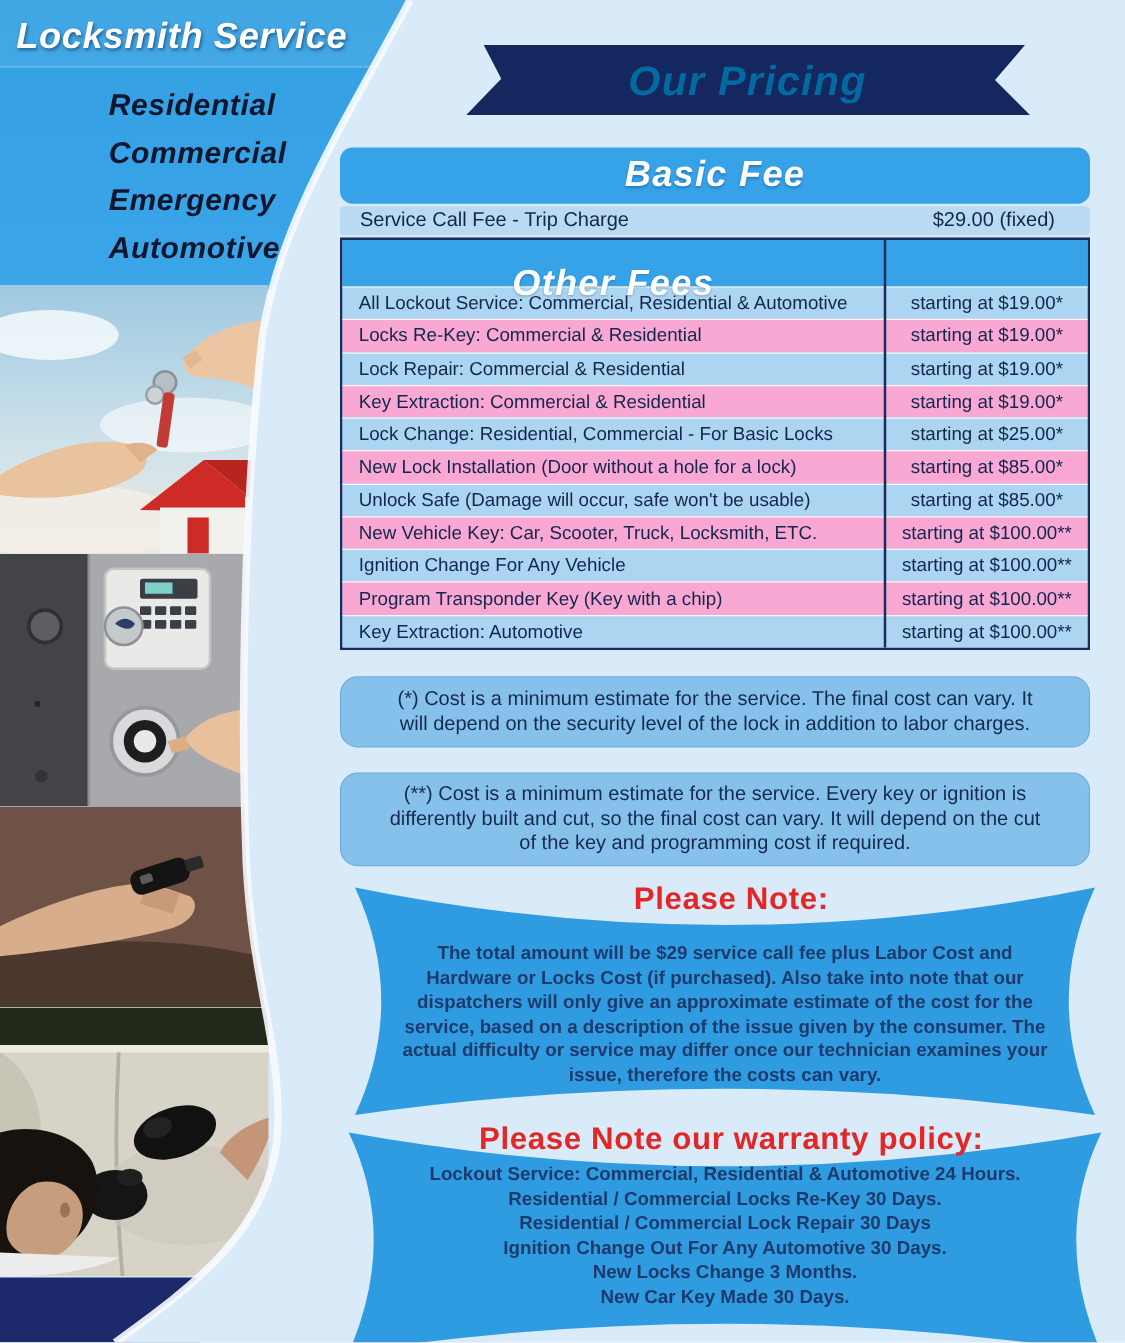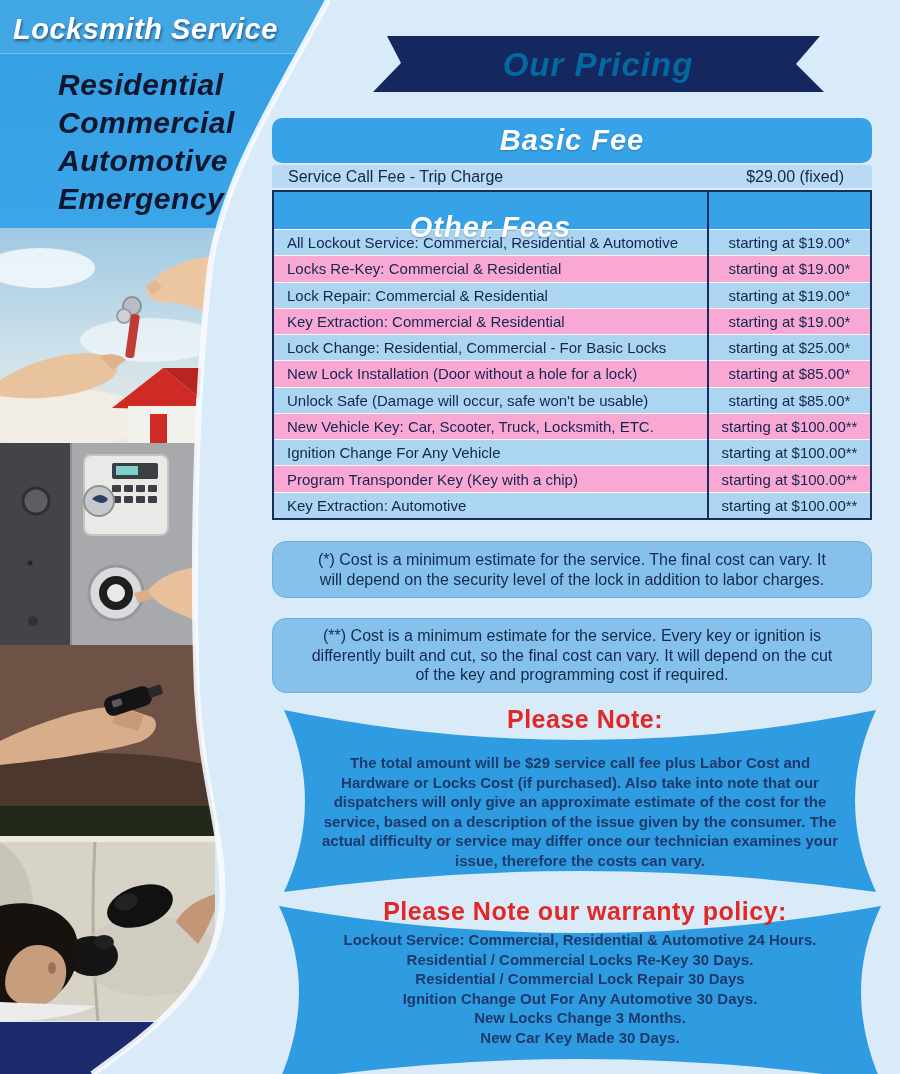--- a/index.html
+++ b/index.html
@@ -8,22 +8,22 @@
 
   
   .side-header{position:absolute;left:0;top:0;width:345px;height:232px;
         background:linear-gradient(180deg,#33a0e2 0%,#37a3e6 55%,#3aa6e9 100%);}
   .side-header-sheen{position:absolute;left:0;top:0;width:345px;height:53px;
         background:rgba(255,255,255,.07);border-bottom:1px solid rgba(255,255,255,.28);}
   .side-title{position:absolute;left:13px;top:13px;width:300px;
         font-size:29px;font-weight:700;font-style:italic;color:#ffffff;
         text-shadow:1px 2px 3px rgba(10,30,60,.55);letter-spacing:.5px;}
   .side-services{position:absolute;left:58px;top:66px;width:200px;}
-  .side-service{height:38px;line-height:38px;font-size:30px;font-weight:800;
-        font-style:italic;color:#10162e;letter-spacing:.5px;}
+  .side-service{height:38px;line-height:38px;font-size:24px;font-weight:800;
+        font-style:italic;color:#10162e;letter-spacing:.5px;margin-left:29px;}
 
   .photo{position:absolute;left:0;width:215px;overflow:hidden;}
   .photo svg{display:block;}
 
   .navy-foot{position:absolute;left:0;top:1022px;width:160px;height:52px;background:#1c2a6b;}
 
   
   .curve-overlay{position:absolute;left:0;top:0;width:360px;height:1074px;pointer-events:none;}
 
   
@@ -189,22 +189,22 @@
 
   <svg class="curve-overlay" viewBox="0 0 360 1074">
     <path d="M328,0 C278,95 224,175 210,268 C196,390 192,560 197,690 C202,790 226,838 222,906 C217,985 150,1032 92,1074 L360,1074 L360,0 Z" fill="#d9eaf8"></path>
     <path d="M328,0 C278,95 224,175 210,268 C196,390 192,560 197,690 C202,790 226,838 222,906 C217,985 150,1032 92,1074" fill="none" stroke="#f7fbff" stroke-width="6" opacity=".9"></path>
   </svg>
 
   <div class="side-title">Locksmith Service</div>
   <div class="side-services">
     <div class="side-service">Residential</div>
     <div class="side-service">Commercial</div>
+    <div class="side-service">Emergency</div>
     <div class="side-service">Automotive</div>
-    <div class="side-service">Emergency</div>
   </div>
 
   <svg class="ribbon" viewBox="0 0 452 57">
     <polygon points="15,0 448,0 424,28 452,56 1,56 29,27" fill="#14275e"></polygon>
   </svg>
   <div class="ribbon-label">Our Pricing</div>
 
   <div class="basic-header">Basic Fee</div>
   <div class="basic-row">
     <span>Service Call Fee - Trip Charge</span>

